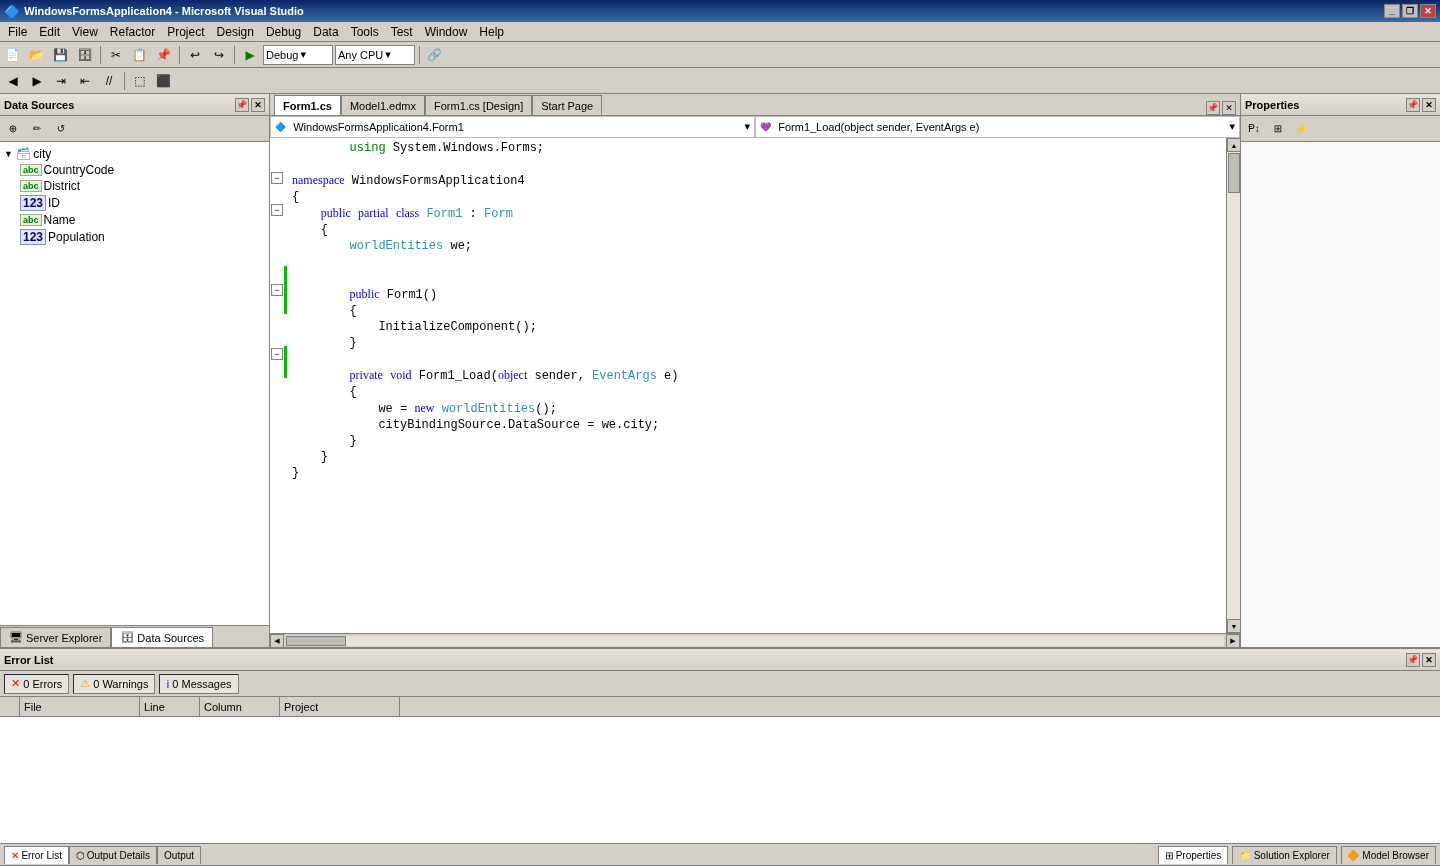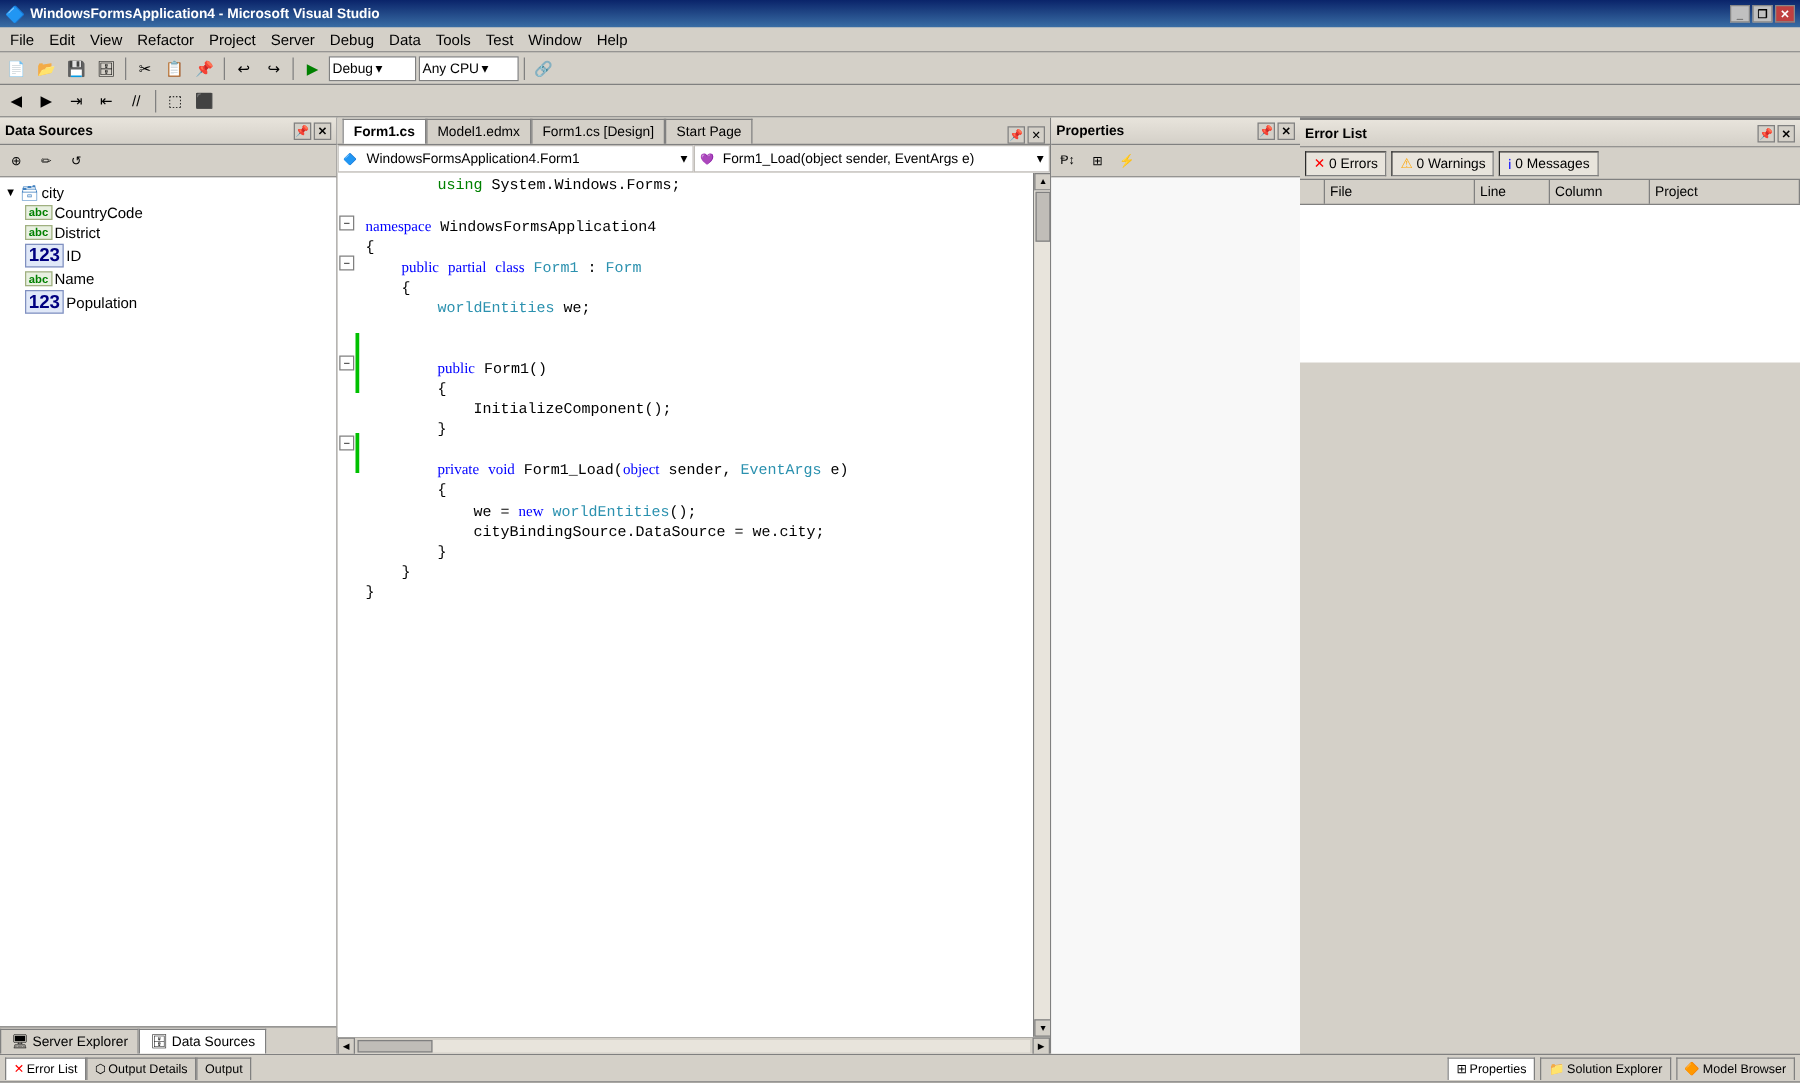--- a/index.html
+++ b/index.html
@@ -72,20 +72,21 @@
     .tb-dropdown {
       height: 20px; border: 1px solid #808080; background: white;
       font-size: 11px; padding: 0 2px; cursor: pointer;
       display: flex; align-items: center; gap: 2px;
     }
 
     
     #main-area {
       display: flex;
       height: calc(866px - 22px - 20px - 26px - 26px - 22px - 1px);
+      flex-direction: column;
     }
 
     #content-area {
       display: flex;
       flex: 1;
       overflow: hidden;
     }
 
     
     #left-panel {
@@ -133,21 +134,21 @@
     .tree-root { display: flex; align-items: center; gap: 2px; padding: 1px 0; cursor: pointer; }
     .tree-expand { font-size: 9px; width: 10px; }
     .tree-label { font-size: 12px; }
     .tree-children { padding-left: 16px; }
     .tree-child { display: flex; align-items: center; gap: 2px; padding: 1px 0; cursor: pointer; }
     .tree-type-badge {
       font-size: 9px; background: #e8f0e0; border: 1px solid #a0b080;
       padding: 0 2px; color: #008000; font-weight: bold;
     }
     .tree-type-num {
-      font-size: 15px; background: #e0e8f8; border: 1px solid #8090c0;
+      font-size: 12px; background: #e0e8f8; border: 1px solid #8090c0;
       padding: 0 2px; color: #000080; font-weight: bold;
     }
 
     #left-panel-tabs {
       height: 22px; background: #d4d0c8;
       display: flex; align-items: flex-end;
       border-top: 1px solid #808080;
     }
     .bottom-tab {
       height: 20px; padding: 0 8px;
@@ -357,21 +358,21 @@
     <div class="title-btn" style="background:#c04040;color:white;">✕</div>
   </div>
 </div>
 
 <div id="menu-bar">
   <span class="menu-item">File</span>
   <span class="menu-item">Edit</span>
   <span class="menu-item">View</span>
   <span class="menu-item">Refactor</span>
   <span class="menu-item">Project</span>
-  <span class="menu-item">Server</span>
+  <span class="menu-item">Design</span>
   <span class="menu-item">Debug</span>
   <span class="menu-item">Data</span>
   <span class="menu-item">Tools</span>
   <span class="menu-item">Test</span>
   <span class="menu-item">Window</span>
   <span class="menu-item">Help</span>
 </div>
 
 <div id="toolbar1">
   <div class="tb-btn">📄</div>

